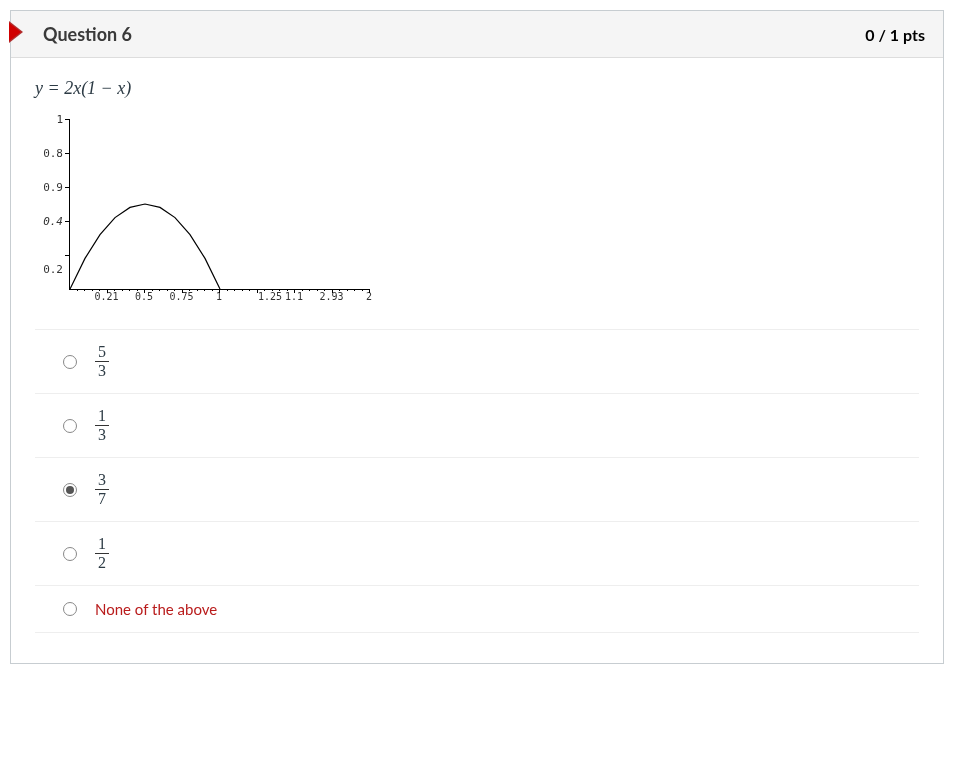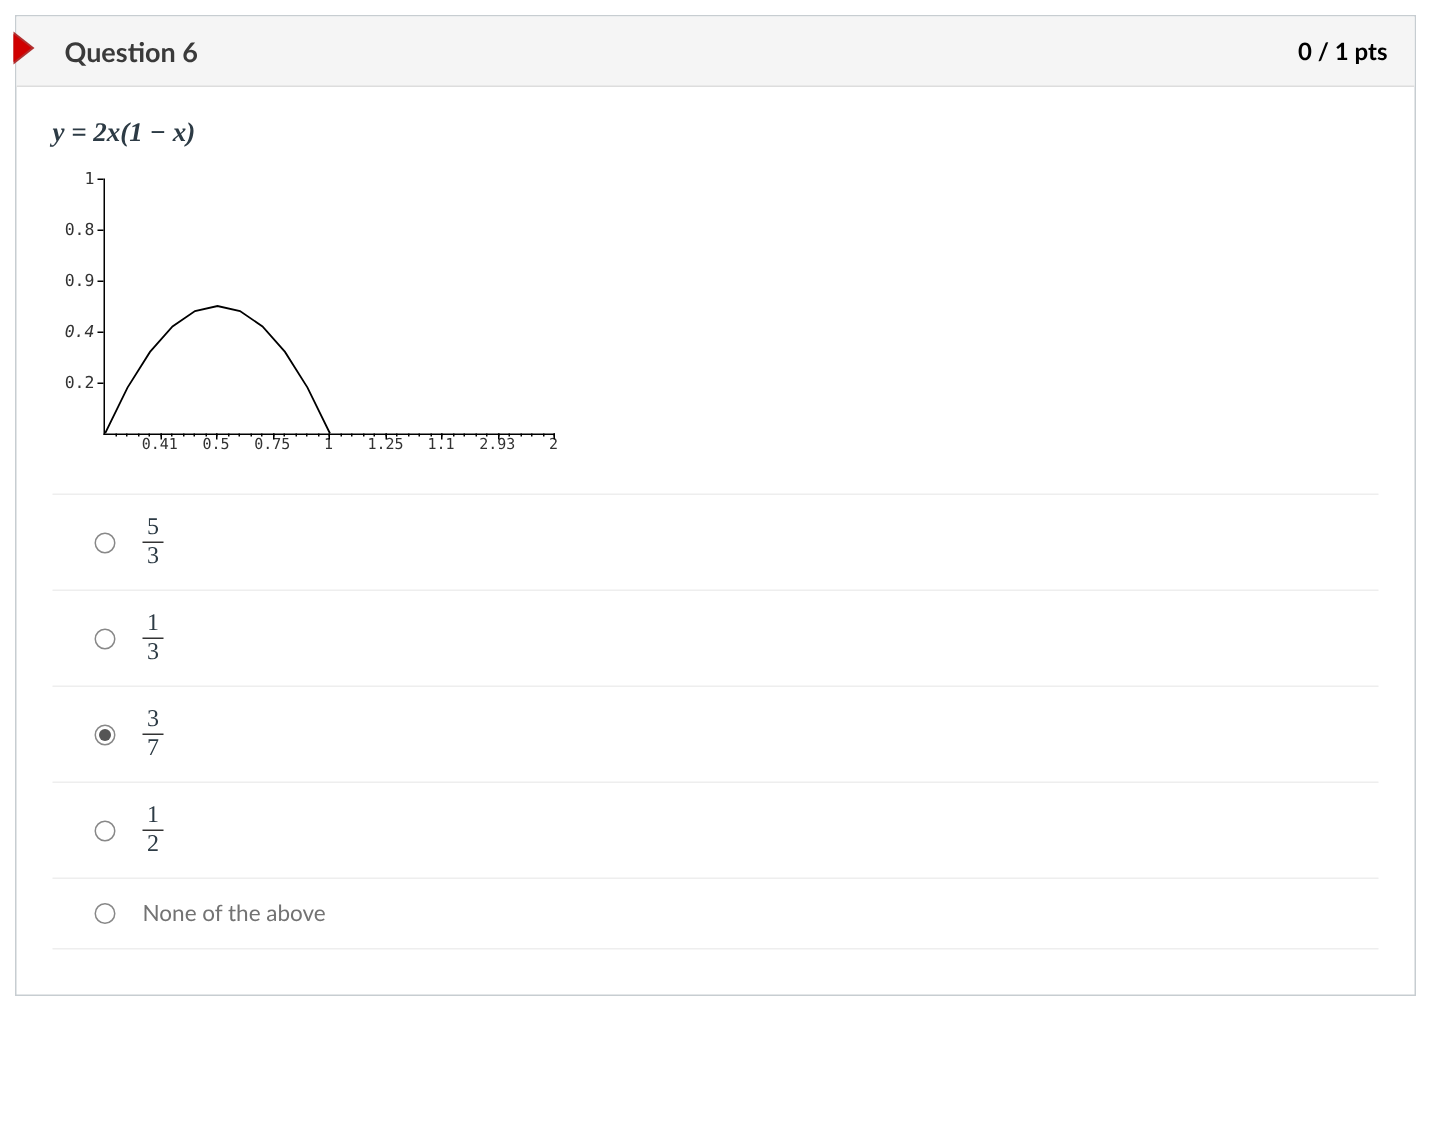--- a/index.html
+++ b/index.html
@@ -69,21 +69,20 @@
   .prompt {
     font-size: 15px;
     color: #2d3b45;
     margin-bottom: 18px;
   }
   .equation {
     font-family: "Times New Roman", serif;
     font-size: 18px;
     font-style: italic;
     margin-bottom: 10px;
-    font-weight: bold;
   }
 
   
   .chart-wrap {
     position: relative;
     width: 340px;
     height: 200px;
     margin-bottom: 20px;
     font-family: monospace;
     font-size: 11px;
@@ -181,21 +180,21 @@
     display: block;
     border-bottom: 1px solid #333;
     padding: 0 3px 1px;
   }
   .frac .den {
     display: block;
     padding: 1px 3px 0;
   }
   .text-option {
     font-size: 15px;
-    color: #737373;
+    color: #b91c1c;
   }
 </style>
 </head>
 <body>
 
 <div class="container">
   <div class="question-box">
 
     <div class="question-header">
       <div class="arrow-marker"></div>
@@ -209,39 +208,39 @@
       <div class="equation">
         <span>y = 2x(1 − x)</span>
       </div>
 
       <div class="chart-wrap" id="chart-wrap">
         <div class="chart-inner">
           <svg class="curve" id="curve-svg" viewBox="0 0 300 170">
               <path d="M0.0 170.0 L15.0 139.4 L30.0 115.6 L45.0 98.6 L60.0 88.4 L75.0 85.0 L90.0 88.4 L105.0 98.6 L120.0 115.6 L135.0 139.4 L150.0 170.0 " fill="none" stroke="#000" stroke-width="1.2"></path>
             </svg>
         </div>
-      <div class="y-label" style="top: 146px;">0.2</div>
+      <div class="y-label" style="top: 160px;">0.2</div>
           <div class="tick-y" style="top: 146px;"></div>
           <div class="y-label" style="top: 112px; font-style: italic;">0.4</div>
           <div class="tick-y" style="top: 112px;"></div>
           <div class="y-label" style="top: 78px;">0.9</div>
           <div class="tick-y" style="top: 78px;"></div>
           <div class="y-label" style="top: 44px;">0.8</div>
           <div class="tick-y" style="top: 44px;"></div>
           <div class="y-label" style="top: 10px;">1</div>
           <div class="tick-y" style="top: 10px;"></div>
-          <div class="x-label" style="left: 71.5px;">0.41</div>
+          <div class="x-label" style="left: 71.5px;">0.21</div>
           <div class="tick-x" style="left: 71.5px;"></div>
           <div class="x-label" style="left: 109px;">0.5</div>
           <div class="tick-x" style="left: 109px;"></div>
           <div class="x-label" style="left: 146.5px;">0.75</div>
           <div class="tick-x" style="left: 146.5px;"></div>
           <div class="x-label" style="left: 184px;">1</div>
           <div class="tick-x" style="left: 184px;"></div>
-          <div class="x-label" style="left: 222px;">1.25</div>
+          <div class="x-label" style="left: 235px;">1.25</div>
           <div class="tick-x" style="left: 221.5px;"></div>
           <div class="x-label" style="left: 259px;">1.1</div>
           <div class="tick-x" style="left: 259px;"></div>
           <div class="x-label" style="left: 296.5px;">2.93</div>
           <div class="tick-x" style="left: 296.5px;"></div>
           <div class="x-label" style="left: 334px;">2</div>
           <div class="tick-x" style="left: 334px;"></div>
           <div class="tick-x minor" style="left: 41.5px;"></div>
           <div class="tick-x minor" style="left: 49px;"></div>
           <div class="tick-x minor" style="left: 56.5px;"></div>

